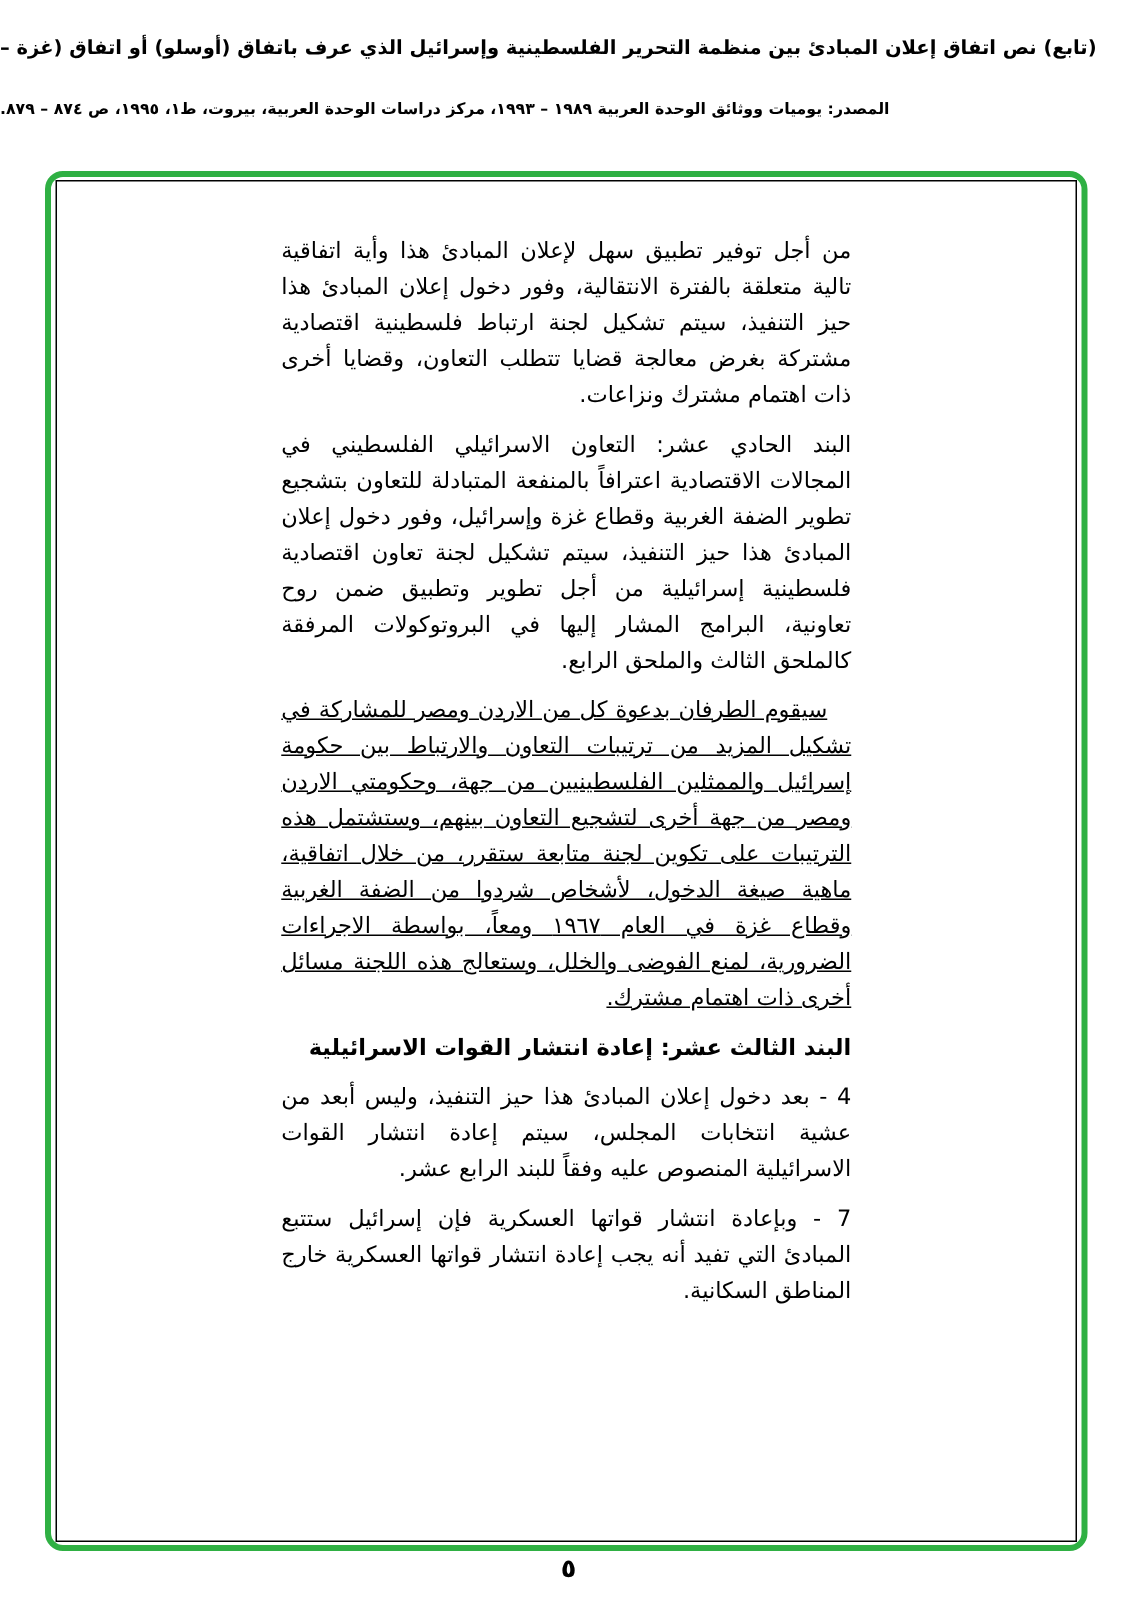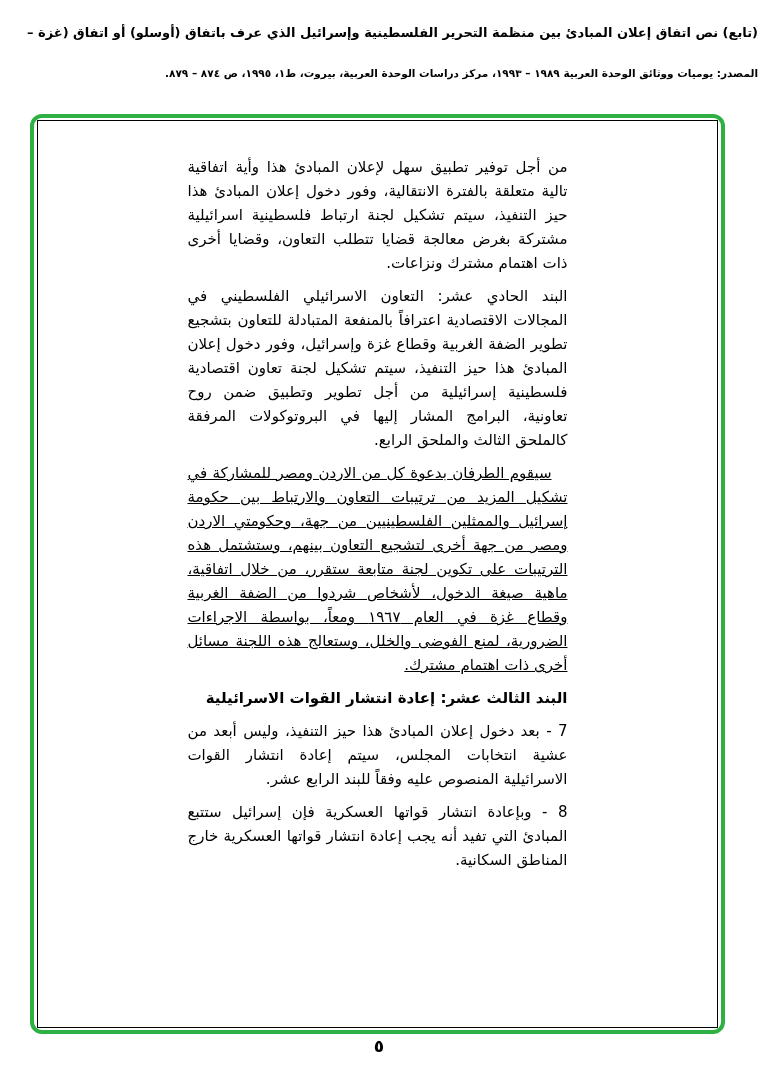--- a/index.html
+++ b/index.html
@@ -12,21 +12,21 @@
     width: 758px;
     height: 1078px;
     background: #ffffff;
     font-family: "DejaVu Sans", sans-serif;
     color: #000;
     overflow: hidden;
   }
   
   .header {
     direction: rtl;
-    text-align: right;
+    text-align: left;
     padding-top: 20px;
   }
   .header .title-line {
     font-weight: bold;
     font-size: 13px;
     line-height: 1.95;
     color: #000;
   }
   .header .source-line {
     font-weight: bold;
@@ -96,32 +96,32 @@
 
   <div class="header">
     <div class="title-line">(تابع) نص اتفاق إعلان المبادئ بين منظمة التحرير الفلسطينية وإسرائيل الذي عرف باتفاق (أوسلو) أو اتفاق (غزة –</div>
     <div class="source-line">المصدر: يوميات ووثائق الوحدة العربية ١٩٨٩ – ١٩٩٣، مركز دراسات الوحدة العربية، بيروت، ط١، ١٩٩٥، ص ٨٧٤ – ٨٧٩.</div>
   </div>
 
   <div class="frame-green">
     <div class="frame-black">
       <div class="text-column">
 
-        <p class="body-para">من أجل توفير تطبيق سهل لإعلان المبادئ هذا وأية اتفاقية تالية متعلقة بالفترة الانتقالية، وفور دخول إعلان المبادئ هذا حيز التنفيذ، سيتم تشكيل لجنة ارتباط فلسطينية اسرائيلية مشتركة بغرض معالجة قضايا تتطلب التعاون، وقضايا أخرى ذات اهتمام مشترك ونزاعات.</p>
+        <p class="body-para">من أجل توفير تطبيق سهل لإعلان المبادئ هذا وأية اتفاقية تالية متعلقة بالفترة الانتقالية، وفور دخول إعلان المبادئ هذا حيز التنفيذ، سيتم تشكيل لجنة ارتباط فلسطينية اقتصادية مشتركة بغرض معالجة قضايا تتطلب التعاون، وقضايا أخرى ذات اهتمام مشترك ونزاعات.</p>
 
         <p class="body-para"><span class="clause-lead">البند الحادي عشر:</span><span> التعاون الاسرائيلي الفلسطيني في المجالات الاقتصادية اعترافاً بالمنفعة المتبادلة للتعاون بتشجيع تطوير الضفة الغربية وقطاع غزة وإسرائيل، وفور دخول إعلان المبادئ هذا حيز التنفيذ، سيتم تشكيل لجنة تعاون اقتصادية فلسطينية إسرائيلية من أجل تطوير وتطبيق ضمن روح تعاونية، البرامج المشار إليها في البروتوكولات المرفقة كالملحق الثالث والملحق الرابع.</span></p>
 
 
         <p class="body-para para-indent">سيقوم الطرفان بدعوة كل من الاردن ومصر للمشاركة في تشكيل المزيد من ترتيبات التعاون والارتباط بين حكومة إسرائيل والممثلين الفلسطينيين من جهة، وحكومتي الاردن ومصر من جهة أخرى لتشجيع التعاون بينهم، وستشتمل هذه الترتيبات على تكوين لجنة متابعة ستقرر، من خلال اتفاقية، ماهية صيغة الدخول، لأشخاص شردوا من الضفة الغربية وقطاع غزة في العام ١٩٦٧ ومعاً، بواسطة الاجراءات الضرورية، لمنع الفوضى والخلل، وستعالج هذه اللجنة مسائل أخرى ذات اهتمام مشترك.</p>
 
         <p class="clause-heading">البند الثالث عشر: إعادة انتشار القوات الاسرائيلية</p>
 
-        <p class="body-para">7 - بعد دخول إعلان المبادئ هذا حيز التنفيذ، وليس أبعد من عشية انتخابات المجلس، سيتم إعادة انتشار القوات الاسرائيلية المنصوص عليه وفقاً للبند الرابع عشر.</p>
+        <p class="body-para">4 - بعد دخول إعلان المبادئ هذا حيز التنفيذ، وليس أبعد من عشية انتخابات المجلس، سيتم إعادة انتشار القوات الاسرائيلية المنصوص عليه وفقاً للبند الرابع عشر.</p>
 
-        <p class="body-para">8 - وبإعادة انتشار قواتها العسكرية فإن إسرائيل ستتبع المبادئ التي تفيد أنه يجب إعادة انتشار قواتها العسكرية خارج المناطق السكانية.</p>
+        <p class="body-para">7 - وبإعادة انتشار قواتها العسكرية فإن إسرائيل ستتبع المبادئ التي تفيد أنه يجب إعادة انتشار قواتها العسكرية خارج المناطق السكانية.</p>
 
       </div>
     </div>
   </div>
 
   <div class="footer">
     <span class="page-number">٥</span>
   </div>
 
 </div>

